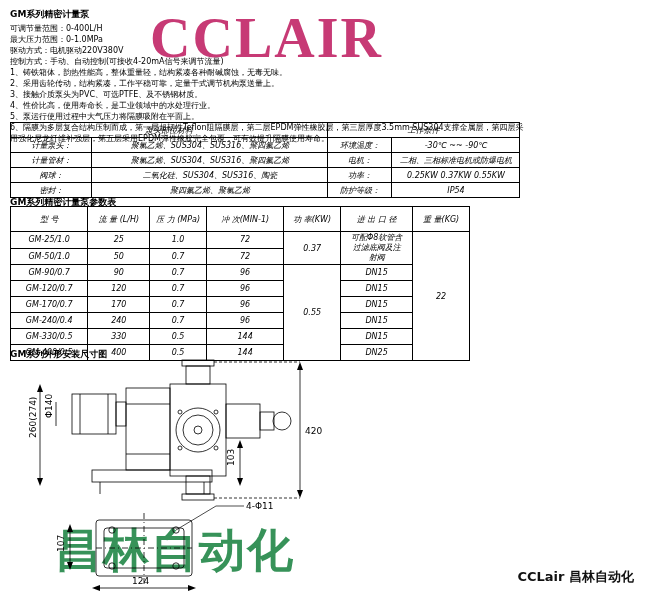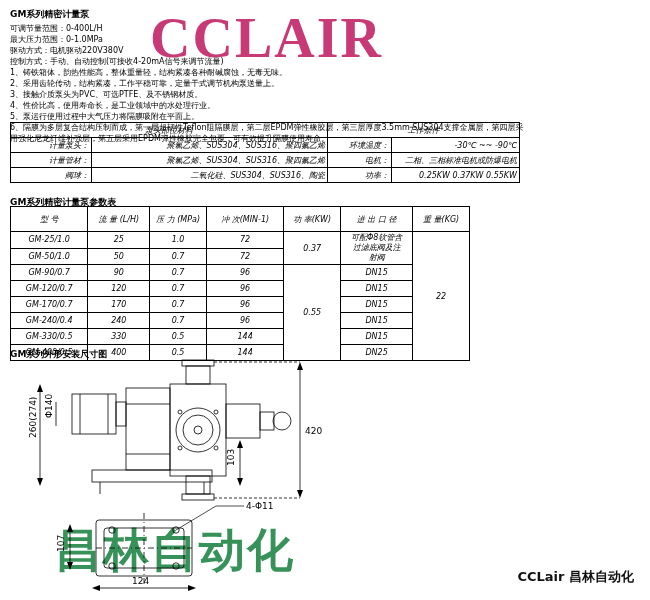--- a/index.html
+++ b/index.html
@@ -23,21 +23,21 @@
   table{border-collapse:collapse;font-style:italic;}
   td,th{border:1px solid #000;font-size:8px;padding:1px 2px;text-align:center;font-weight:normal;}
 
   
   #head{position:absolute;left:10px;top:8px;width:430px;}
 
   
   #mat-wrap{position:absolute;left:10px;top:122px;width:510px;}
   #mat-wrap table{width:510px;}
   #mat-wrap td{height:12px;}
-  .tl{text-align:right;padding-left:3px;}
+  .tl{text-align:center;padding-left:3px;}
 
   
   #param-title{position:absolute;left:10px;top:196px;}
   #param-wrap{position:absolute;left:10px;top:206px;}
   #param-wrap table{width:460px;}
   #param-wrap td{height:13px;}
 
   
   #draw-title{position:absolute;left:10px;top:348px;}
   #drawing{position:absolute;left:0;top:358px;width:650px;height:235px;}
@@ -83,20 +83,26 @@
       <td class="tl">聚氯乙烯、SUS304、SUS316、聚四氟乙烯</td>
       <td class="tl">电机：</td>
       <td class="tl">二相、三相标准电机或防爆电机</td>
     </tr>
     <tr>
       <td class="tl">阀球：</td>
       <td class="tl">二氧化硅、SUS304、SUS316、陶瓷</td>
       <td class="tl">功率：</td>
       <td class="tl">0.25KW 0.37KW 0.55KW</td>
     </tr>
+    <tr>
+      <td class="tl">密封：</td>
+      <td class="tl">聚四氟乙烯、聚氯乙烯</td>
+      <td class="tl">防护等级：</td>
+      <td class="tl">IP54</td>
+    </tr>
   </tbody>
     </table>
 </div>
 
 <div id="param-title" class="sect-title">GM系列精密计量泵参数表</div>
 
 <div id="param-wrap">
   <table>
     <tbody>
         <tr>

